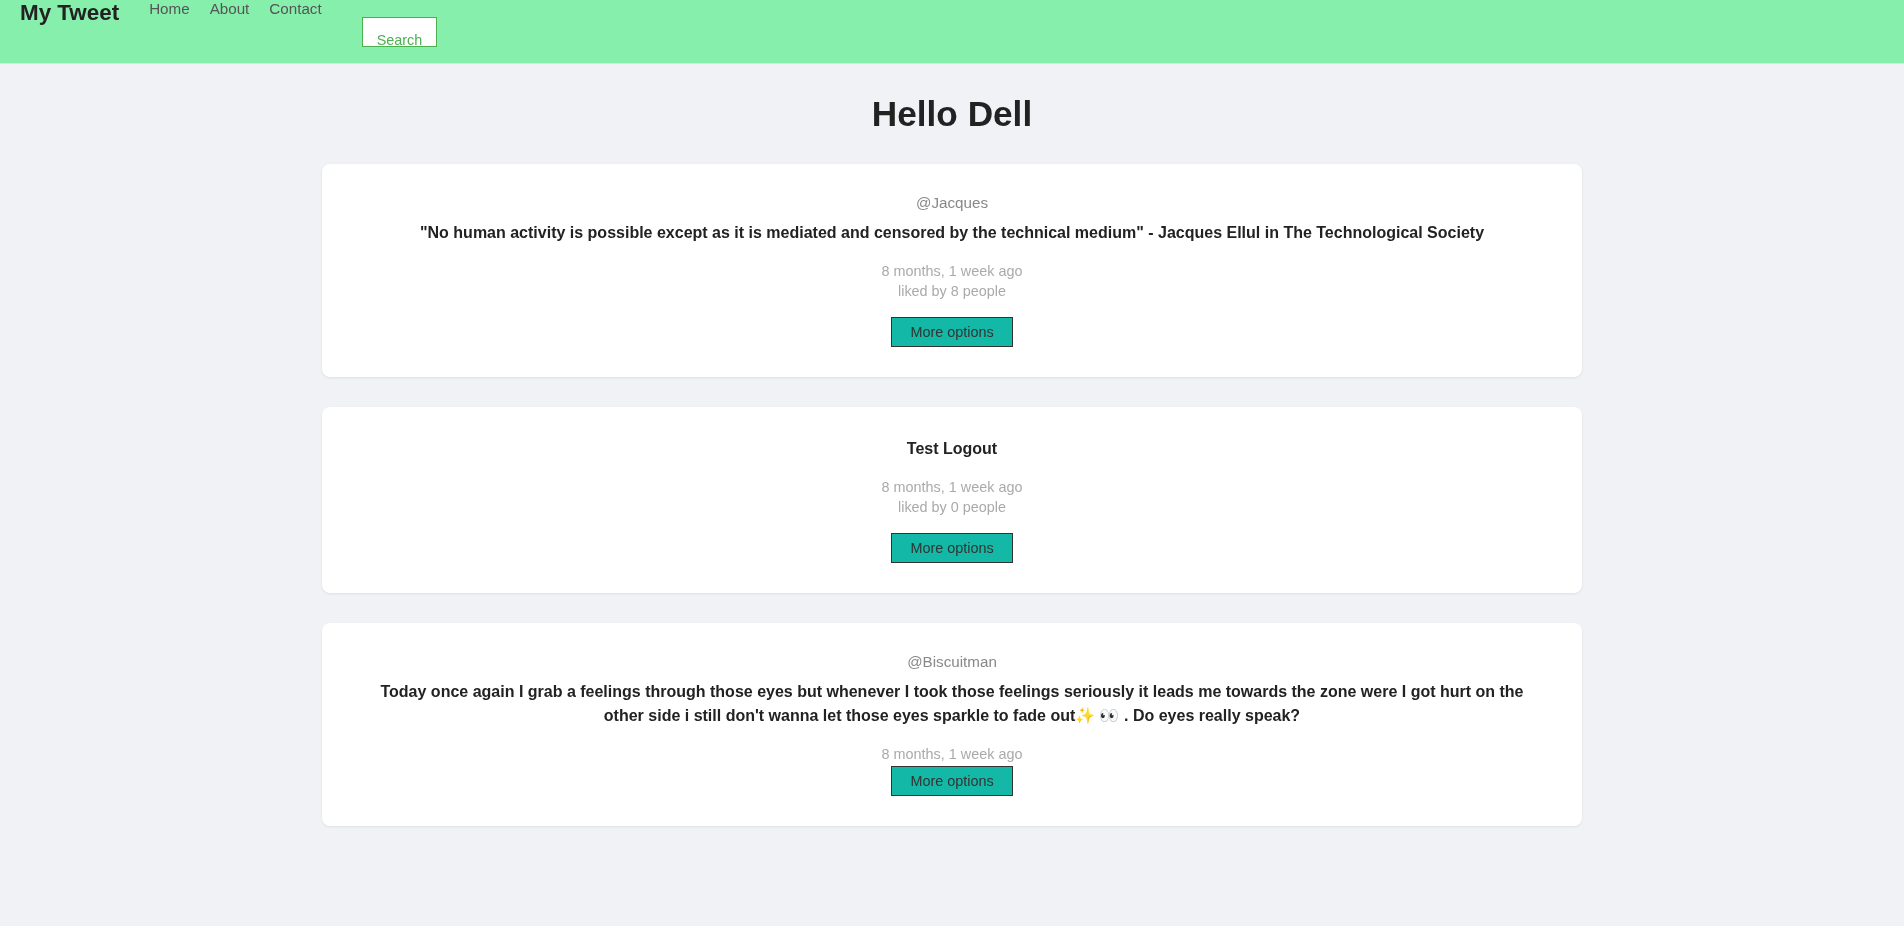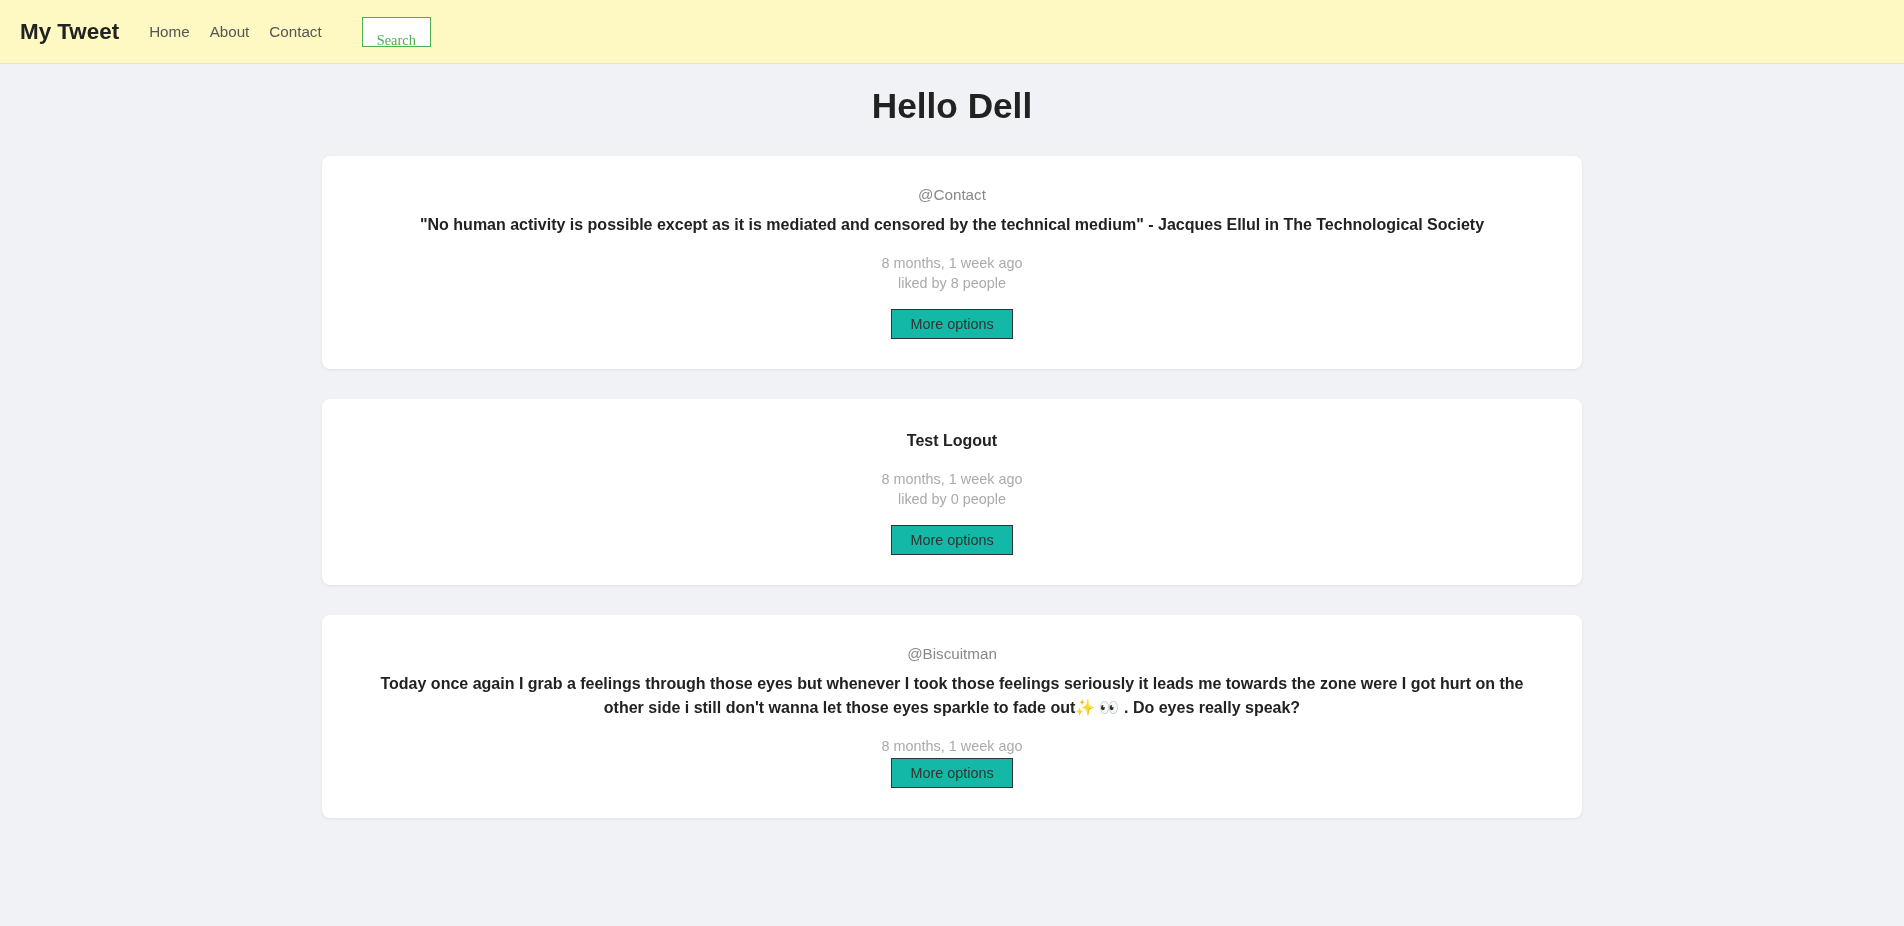--- a/index.html
+++ b/index.html
@@ -10,22 +10,21 @@
 
     body {
       font-family: Arial, sans-serif;
       background-color: #f0f2f5;
       min-height: 926px;
     }
 
     
     nav {
       display: flex;
-      align-items: center;
-      background-color: #fef9c3;
+      background-color: #86efac;
       padding: 0 20px;
       height: 64px;
       border-bottom: 1px solid #e0e0e0;
       gap: 20px;
     }
 
     .nav-brand {
       font-size: 1.4rem;
       font-weight: bold;
       color: #222;
@@ -60,21 +59,20 @@
     }
 
     .search-btn {
       border: 1px solid #4CAF50;
       background: #fff;
       color: #4CAF50;
       padding: 14px 14px;
       font-size: 0.9rem;
       cursor: pointer;
       height: 29px;
-      font-family: Liberation Serif, serif;
     }
 
     .nav-right {
       display: flex;
       align-items: center;
       margin-left: auto;
       gap: 20px;
     }
 
     .add-post-link {
@@ -99,21 +97,21 @@
       border: none;
       padding: 8px 20px;
       font-size: 0.95rem;
       cursor: pointer;
       border-radius: 4px;
     }
 
     
     main {
       max-width: 1300px;
-      margin: 0 auto;
+      margin: 8px auto;
       padding: 22px 20px;
     }
 
     .page-heading {
       text-align: center;
       font-size: 2.2rem;
       font-weight: bold;
       color: #222;
       margin-bottom: 30px;
     }
@@ -178,17 +176,17 @@
   <div class="search-container">
     <button class="search-btn">Search</button>
   </div>
 
 </nav>
 
 <main>
   <h1 class="page-heading">Hello Dell</h1>
 
   <div id="tweets-container">
-      <div class="tweet-card"><div class="tweet-author">@Contact</div><div class="tweet-content">"No human activity is possible except as it is mediated and censored by the technical medium" - Jacques Ellul in The Technological Society</div><div class="tweet-meta">8 months, 1 week ago</div><div class="tweet-likes">liked by 8 people</div><button class="more-options-btn">More options</button></div>
+      <div class="tweet-card"><div class="tweet-author">@Jacques</div><div class="tweet-content">"No human activity is possible except as it is mediated and censored by the technical medium" - Jacques Ellul in The Technological Society</div><div class="tweet-meta">8 months, 1 week ago</div><div class="tweet-likes">liked by 8 people</div><button class="more-options-btn">More options</button></div>
       <div class="tweet-card"><div class="tweet-content">Test Logout</div><div class="tweet-meta">8 months, 1 week ago</div><div class="tweet-likes">liked by 0 people</div><button class="more-options-btn">More options</button></div>
       <div class="tweet-card"><div class="tweet-author">@Biscuitman</div><div class="tweet-content">Today once again I grab a feelings through those eyes but whenever I took those feelings seriously it leads me towards the zone were I got hurt on the other side i still don't wanna let those eyes sparkle to fade out✨ 👀 . Do eyes really speak?</div><div class="tweet-meta">8 months, 1 week ago</div><button class="more-options-btn">More options</button></div>
     </div>
 </main>
 
 </body></html>

